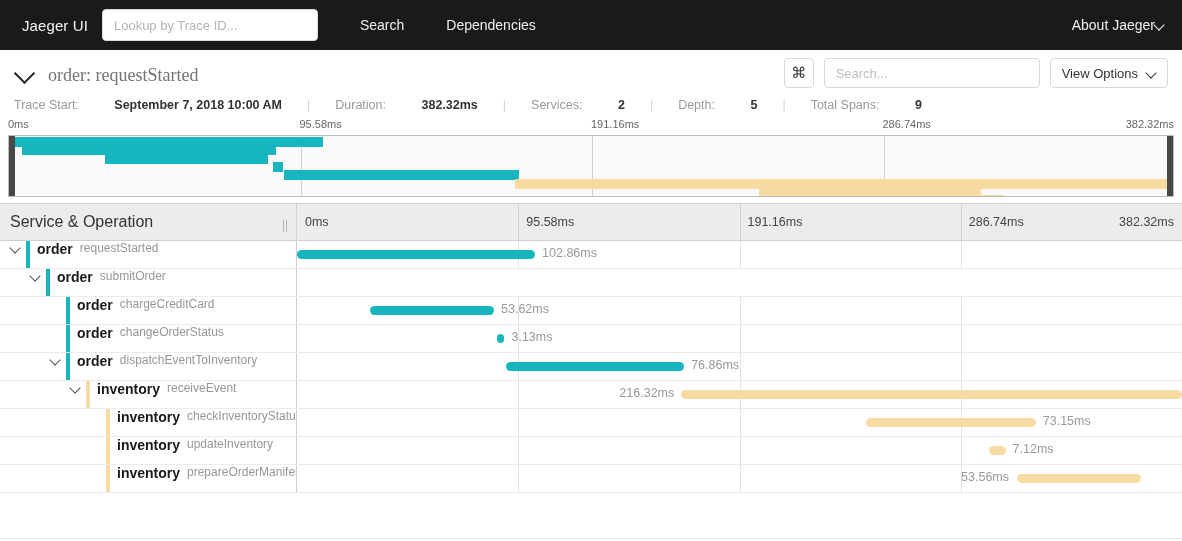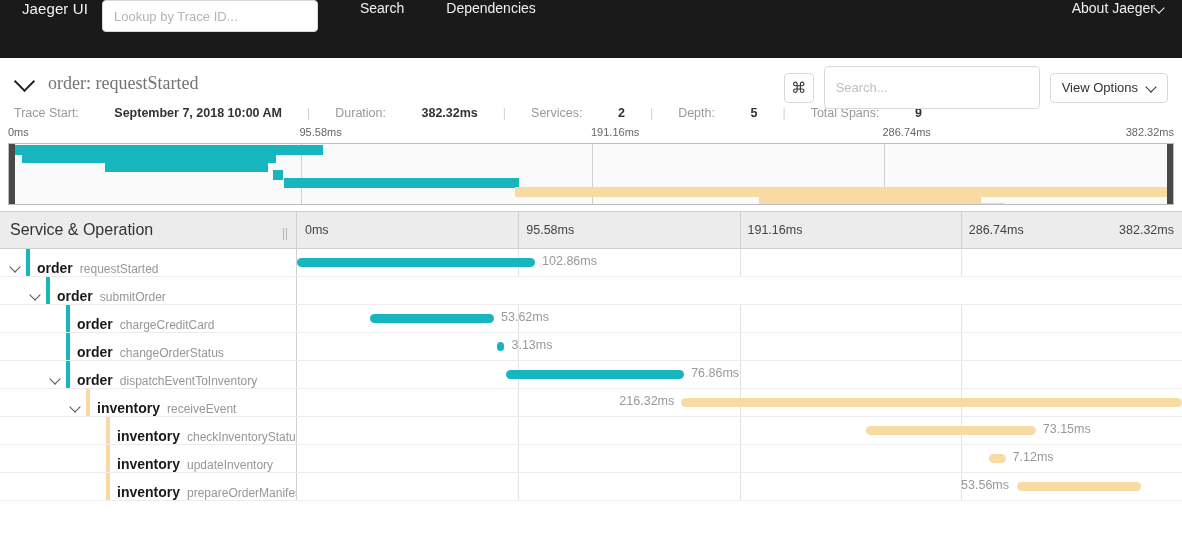--- a/index.html
+++ b/index.html
@@ -5,22 +5,22 @@
   * { box-sizing: border-box; margin: 0; padding: 0; }
   html, body {
     width: 1182px; height: 541px;
     font-family: "Liberation Sans", sans-serif;
     background: #fff; overflow: hidden;
     -webkit-font-smoothing: antialiased;
   }
 
   
   .topnav {
-    height: 58px; background: #1a1a1a; color: #fff;
-    display: flex; align-items: flex-start; padding: 0 12px;
+    height: 50px; background: #1a1a1a; color: #fff;
+    display: flex; align-items: center; padding: 0 12px;
     position: relative;
   }
   .brand { font-size: 15px; color: #f4f4f4; margin-left: 10px; margin-right: 14px; letter-spacing: .1px; }
   .traceid-input {
     width: 216px; height: 32px; border-radius: 4px; border: 1px solid #d9d9d9;
     background: #fff; padding: 0 11px; font-size: 13px; color: #555;
     font-family: "Liberation Sans", sans-serif; outline: none;
   }
   .traceid-input::placeholder { color: #b4b4b4; }
   .navlink { font-size: 14px; color: #f0f0f0; margin-left: 42px; cursor: pointer; }
@@ -53,21 +53,21 @@
   .title-actions {
     position: absolute; right: 14px; top: 8px;
     display: flex; align-items: center; gap: 10px;
   }
   .cmd-btn {
     width: 30px; height: 30px; border: 1px solid #d9d9d9; border-radius: 4px;
     background: #fff; display: flex; align-items: center; justify-content: center;
     font-size: 15px; color: #333; cursor: pointer;
   }
   .trace-search {
-    width: 216px; height: 43px; border: 1px solid #d9d9d9; border-radius: 4px;
+    width: 216px; height: 30px; border: 1px solid #d9d9d9; border-radius: 4px;
     background: #fff; padding: 0 11px; font-size: 13px; color: #555; outline: none;
     font-family: "Liberation Sans", sans-serif;
   }
   .trace-search::placeholder { color: #bfbfbf; }
   .viewopts {
     height: 30px; border: 1px solid #d9d9d9; border-radius: 4px; background: #fff;
     display: flex; align-items: center; gap: 9px; padding: 0 11px;
     font-size: 13px; color: #333; cursor: pointer;
   }
 
@@ -118,21 +118,21 @@
   .th-time { flex: 1; position: relative; }
   .th-tick {
     position: absolute; top: 11px; font-size: 12.5px; color: #444; white-space: nowrap;
   }
   .th-div { position: absolute; top: 0; bottom: 0; width: 1px; background: #d0d0d0; }
 
   
   .rows { position: relative; }
   .row { display: flex; height: 28px; border-bottom: 1px solid #ececec; }
   .row-name {
-    width: 297px; flex: none; display: flex; align-items: flex-end;
+    width: 297px; flex: none; display: flex; align-items: flex-start;
     border-right: 1px solid #d0d0d0; background: #fff; position: relative;
     overflow: hidden; white-space: nowrap;
   }
   .twist {
     width: 16px; height: 16px; position: relative; flex: none;
     margin-right: 2px; cursor: pointer;
   }
   .twist.open::after {
     content: ""; position: absolute; left: 3px; top: 3px;
     width: 7px; height: 7px; border-right: 1.5px solid #555;

